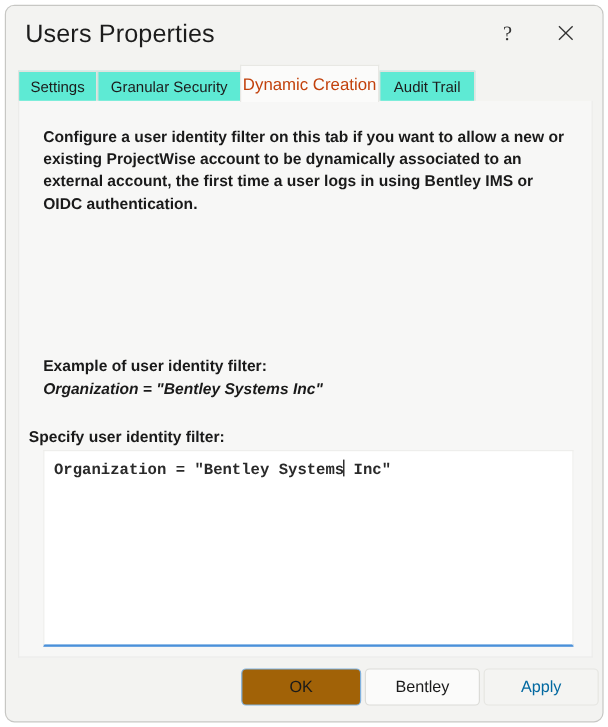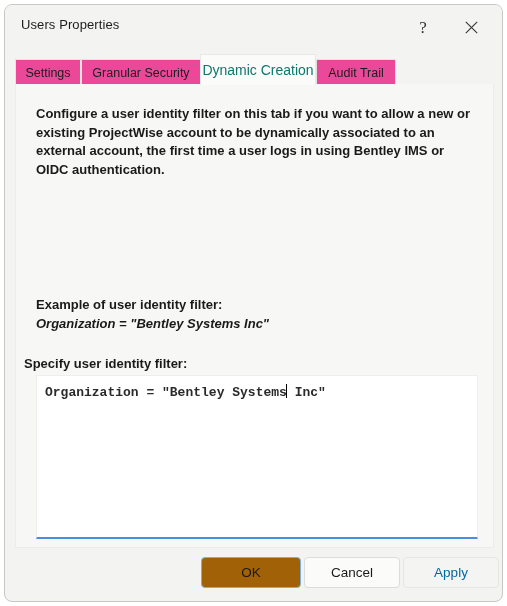--- a/index.html
+++ b/index.html
@@ -30,21 +30,21 @@
     position: absolute;
     left: 0; top: 0;
     width: 100%;
     height: 44px;
     background: #f3f3f1;
   }
   .title-text {
     position: absolute;
     left: 16px;
     top: 12px;
-    font-size: 13px;
+    font-size: 21px;
     color: #1c1c1c;
     letter-spacing: 0.1px;
     white-space: nowrap;
   }
   .win-btn {
     position: absolute;
     top: 6px;
     width: 34px;
     height: 32px;
     display: flex;
@@ -67,40 +67,40 @@
     left: 0;
     top: 44px;
     width: 100%;
     height: 36px;
   }
   .tab {
     position: absolute;
     bottom: 0;
     height: 26px;
     box-sizing: border-box;
-    background: #ec4899;
+    background: #5eead4;
     border: 1px solid #e2e2de;
     border-bottom: none;
     display: flex;
     align-items: center;
     justify-content: center;
     padding: 0 9px;
     font-size: 12.5px;
     color: #1c1c1c;
     white-space: nowrap;
     cursor: default;
   }
   .tab.active {
     height: 31px;
     background: #fbfbfa;
     border: 1px solid #e8e8e4;
     border-bottom: none;
     font-size: 14px;
     z-index: 3;
-    color: #0f766e;
+    color: #c2410c;
   }
 
   
   .panel {
     position: absolute;
     left: 10px;
     top: 79px;
     width: 479px;
     height: 464px;
     box-sizing: border-box;
@@ -247,20 +247,20 @@
 
     <div class="filter-box"><span class="filter-text">Organization = "Bentley Systems</span><span class="caret"></span><span class="filter-text"> Inc"</span></div>
 
   </div>
 
   <div class="footer">
     <div class="btn btn-ok">
         <span>OK</span>
       </div>
     <div class="btn btn-cancel">
-        <span>Cancel</span>
+        <span>Bentley</span>
       </div>
     <div class="btn btn-apply">
         <span>Apply</span>
       </div>
   </div>
 
 </div>
 
 </body></html>

